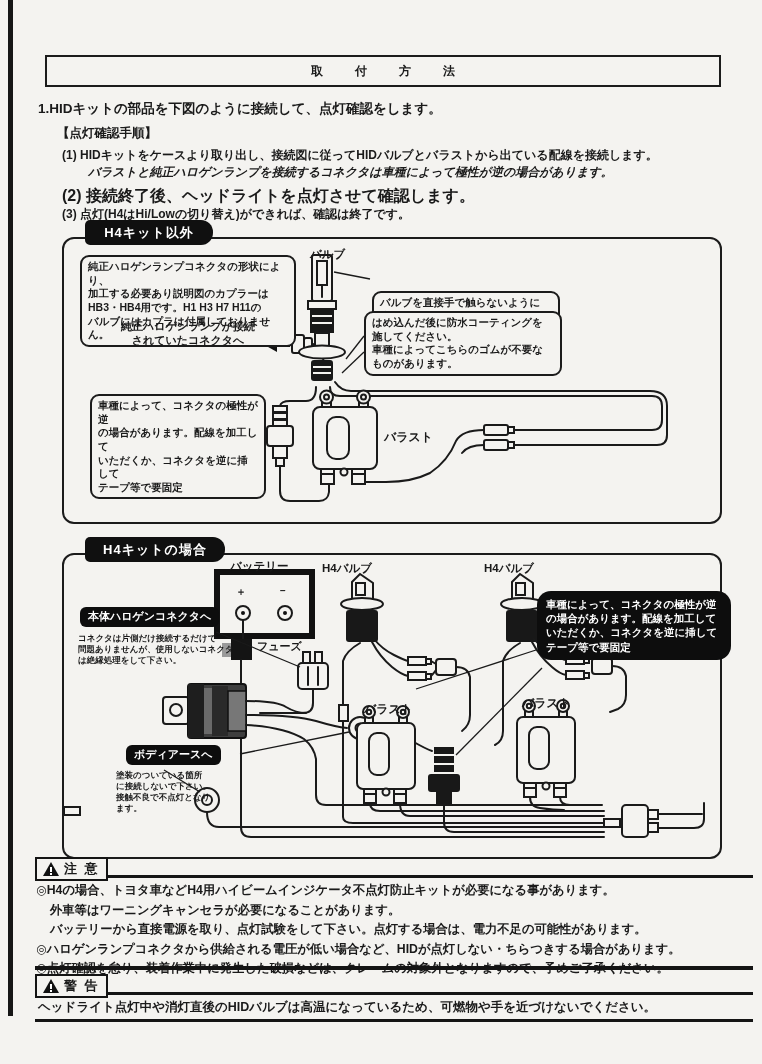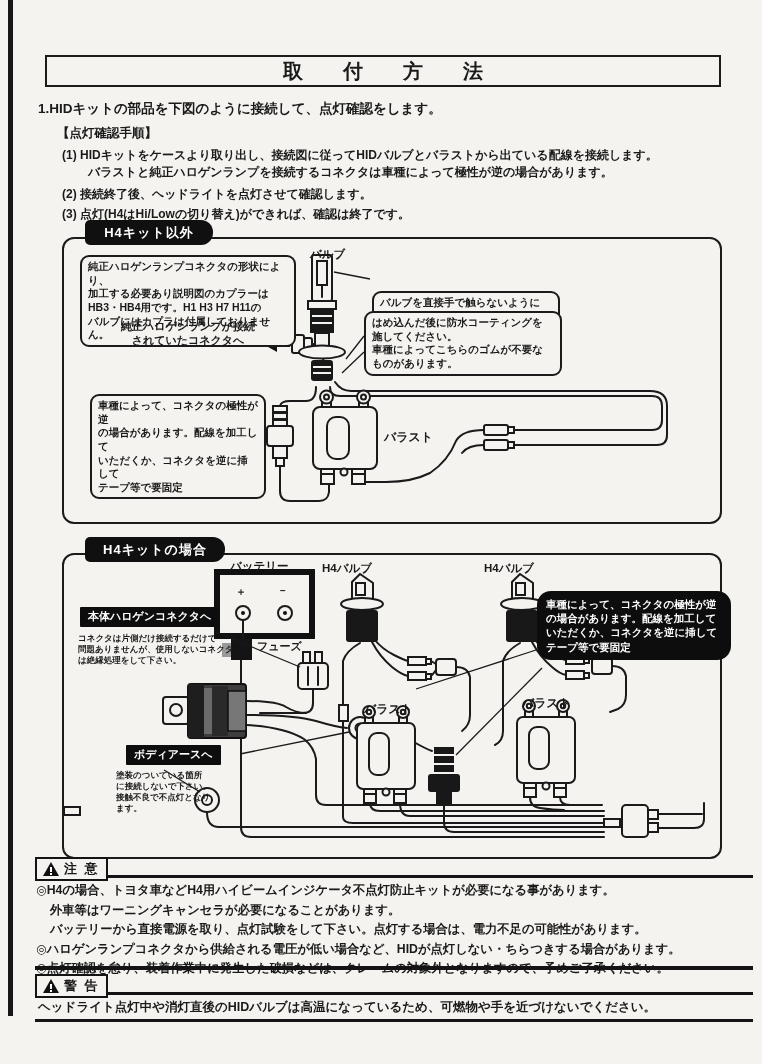--- a/index.html
+++ b/index.html
@@ -6,28 +6,28 @@
   body{background:#e8e7e4;}
   .page{
     position:relative;width:762px;height:1064px;margin:0 auto;
     background:#f4f3f0;color:#1a1a1a;overflow:hidden;
     font-family:"Liberation Sans","DejaVu Sans",sans-serif;
   }
   .edge-bar{position:absolute;left:8px;top:0;width:5px;height:1016px;background:#161616;}
   .title-box{
     position:absolute;left:45px;top:55px;width:672px;height:28px;
     border:2px solid #1b1b1b;display:flex;align-items:center;justify-content:center;
-    font-size:20px;font-weight:700;letter-spacing:10px;text-indent:10px;
+    font-size:12px;font-weight:700;letter-spacing:10px;text-indent:10px;
   }
   .t{position:absolute;font-weight:600;white-space:nowrap;}
   .intro{left:38px;top:100px;font-size:13.5px;}
   .steps-heading{left:57px;top:125px;font-size:12.5px;font-weight:700;}
   .s1{left:62px;top:147px;font-size:12px;}
-  .s1b{left:88px;top:164px;font-size:12px;}
-  .s2{left:62px;top:186px;font-size:12px;}
+  .s1b{left:88px;top:164px;font-size:12px;font-style:italic;}
+  .s2{left:62px;top:186px;font-size:16px;}
   .s3{left:62px;top:206px;font-size:12px;}
   .tab{
     position:absolute;background:#101010;color:#fff;font-size:13px;font-weight:700;
     display:flex;align-items:center;justify-content:center;
     border-radius:5px 12px 12px 5px;z-index:5;letter-spacing:1px;
   }
   .tab1{left:85px;top:220px;width:128px;height:25px;}
   .tab2{left:85px;top:537px;width:140px;height:25px;}
   .dbox{
     position:absolute;border:2.2px solid #1b1b1b;border-radius:12px;background:transparent;
@@ -38,21 +38,21 @@
   .callout{
     position:absolute;border:2px solid #1b1b1b;border-radius:9px;background:#f4f3f0;
     padding:3px 6px;font-size:10.5px;line-height:1.3;font-weight:600;white-space:pre-line;z-index:3;
   }
   .plain-note{
     position:absolute;font-size:11px;line-height:1.3;font-weight:600;white-space:pre-line;
     text-align:center;z-index:3;
   }
   .dlabel{position:absolute;font-size:11.5px;font-weight:700;white-space:nowrap;z-index:3;}
   .blabel{
-    position:absolute;background:#0d0d0d;color:#fff;padding:2px 8px 3px;border-radius:1px;
+    position:absolute;background:#0d0d0d;color:#fff;padding:2px 8px 3px;border-radius:6px;
     font-size:11px;font-weight:700;white-space:nowrap;z-index:3;
   }
   .blabel-note{
     position:absolute;font-size:8.5px;line-height:1.3;font-weight:700;white-space:pre-line;z-index:3;
   }
   .bcallout{
     position:absolute;background:#0d0d0d;color:#fff;border-radius:14px;
     padding:6px 9px;font-size:10.5px;line-height:1.35;font-weight:600;white-space:pre-line;z-index:3;
   }
   .term-mark{position:absolute;font-size:10px;font-weight:700;z-index:3;}

